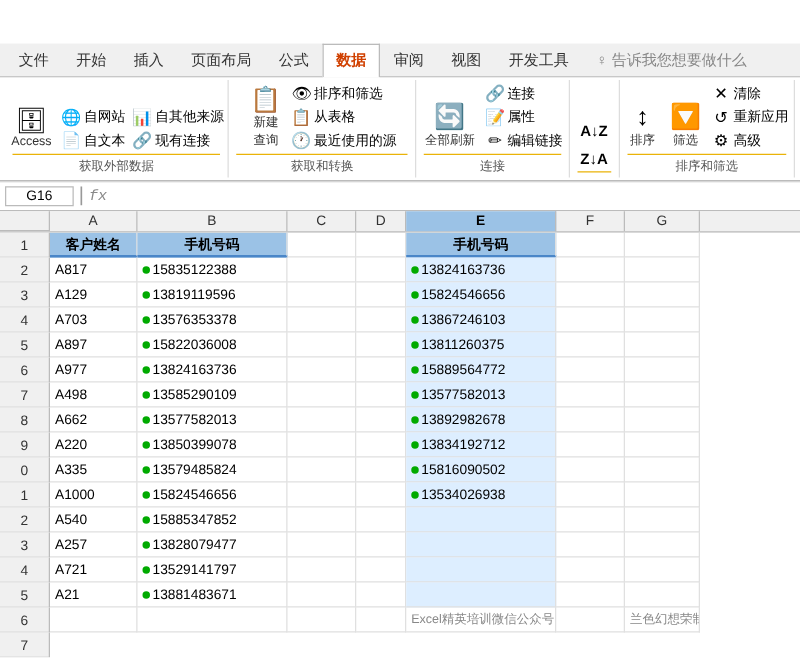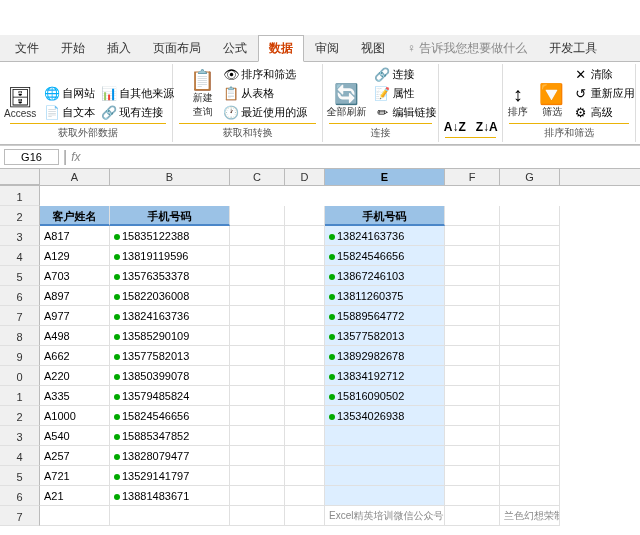--- a/index.html
+++ b/index.html
@@ -22,35 +22,35 @@
     .group-get { min-width: 150px; }
     .group-connect { min-width: 90px; }
     .group-sort { min-width: 100px; }
     .small-row { display: flex; align-items: center; gap: 2px; padding: 1px 2px; cursor: pointer; border-radius: 2px; white-space: nowrap; font-size: 11px; }
     .small-row .icon { font-size: 13px; width: 16px; text-align: center; }
 
     
     .formula-bar { display: flex; align-items: center; border-bottom: 1px solid #bbb; padding: 11px 4px; background: #fff; height: 22px; }
     .cell-ref { width: 55px; border: 1px solid #bbb; padding: 1px 4px; font-size: 11px; text-align: center; }
     .formula-sep { font-size: 16px; color: #999; margin: 0 4px; }
-    .formula-fx { font-style: italic; color: #888; font-size: 12px; margin-right: 4px; }
+    .formula-fx { font-style: italic; color: #888; font-size: 12px; margin-right: 4px; font-family: Liberation Mono, monospace; }
     .formula-input { flex: 1; border: none; outline: none; font-size: 11px; }
 
     
     .spreadsheet { display: flex; flex-direction: column; flex: 1; }
     .col-headers { display: flex; background: #f0f0f0; border-bottom: 1px solid #bbb; }
     .row-col-corner { width: 40px; min-width: 40px; border-right: 1px solid #bbb; border-bottom: 1px solid #bbb; background: #f0f0f0; }
     .col-header { text-align: center; font-size: 11px; color: #333; border-right: 1px solid #bbb; padding: 2px 0; user-select: none; }
     .col-header.active { background: #9bc2e6; color: #000; font-weight: bold; }
 
     .spreadsheet-body { display: flex; overflow: hidden; }
     .row-numbers { display: flex; flex-direction: column; background: #f0f0f0; min-width: 40px; width: 40px; }
     .row-number { text-align: center; font-size: 11px; color: #333; border-right: 1px solid #bbb; border-bottom: 1px solid #e0e0e0; padding: 1px 2px; user-select: none; height: 20px; line-height: 20px; }
 
-    .grid { display: flex; flex-direction: column; flex: 1; overflow: hidden; justify-content: flex-end; }
+    .grid { display: flex; flex-direction: column; flex: 1; overflow: hidden; }
     .grid-row { display: flex; height: 20px; }
     .cell { border-right: 1px solid #e0e0e0; border-bottom: 1px solid #e0e0e0; padding: 1px 4px; font-size: 11px; overflow: hidden; white-space: nowrap; height: 20px; line-height: 18px; }
     .cell.header-cell { background: #9bc2e6; font-weight: bold; text-align: center; border-bottom: 2px solid #4a86c8; }
     .cell.blue-data { background: #ddeeff; }
     .cell-a { width: 70px; min-width: 70px; }
     .cell-b { width: 120px; min-width: 120px; }
     .cell-c { width: 55px; min-width: 55px; }
     .cell-d { width: 40px; min-width: 40px; }
     .cell-e { width: 120px; min-width: 120px; }
     .cell-f { width: 55px; min-width: 55px; }
@@ -64,22 +64,22 @@
 <div class="ribbon">
   <div class="ribbon-tabs">
     <div class="ribbon-tab">文件</div>
     <div class="ribbon-tab">开始</div>
     <div class="ribbon-tab">插入</div>
     <div class="ribbon-tab">页面布局</div>
     <div class="ribbon-tab">公式</div>
     <div class="ribbon-tab active">数据</div>
     <div class="ribbon-tab">审阅</div>
     <div class="ribbon-tab">视图</div>
+    <div class="ribbon-tab">开发工具</div>
     <div class="ribbon-tab" style="color:#888;">♀ 告诉我您想要做什么</div>
-    <div class="ribbon-tab">开发工具</div>
   </div>
 
   <div class="ribbon-content">
 
     <div class="ribbon-group group-external">
       <div class="ribbon-group-content">
         <div class="ribbon-btn">
           <span class="icon">🗄</span>
           <span class="label">Access</span>
         </div>
@@ -150,21 +150,21 @@
             <span class="icon">✏</span>
             <span>编辑链接</span>
           </div>
         </div>
       </div>
       <div class="ribbon-group-label">连接</div>
     </div>
 
     <div class="ribbon-group" style="min-width:40px;">
       <div class="ribbon-group-content">
-        <div style="display:flex;flex-direction:row;gap:6px;">
+        <div style="display:flex;flex-direction:column;gap:6px;">
           <div class="small-row">
             <span style="font-size:12px;font-weight:bold;">A↓Z</span>
           </div>
           <div class="small-row">
             <span style="font-size:12px;font-weight:bold;">Z↓A</span>
           </div>
         </div>
       </div>
       <div class="ribbon-group-label"></div>
     </div>

